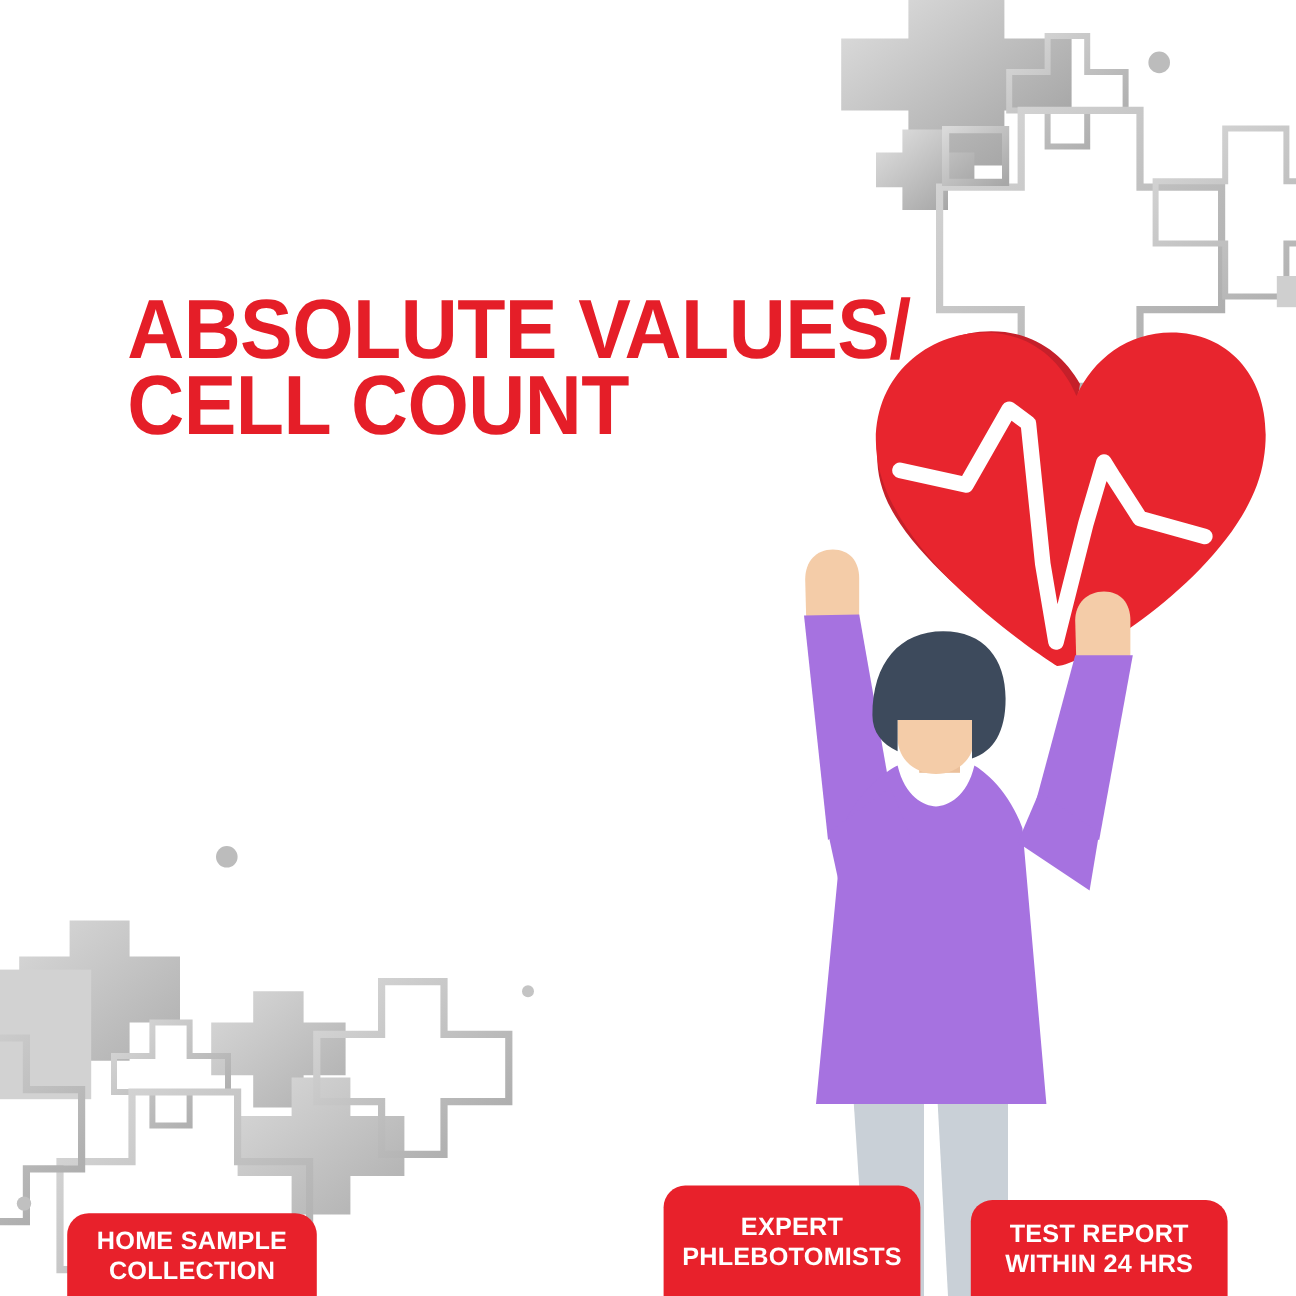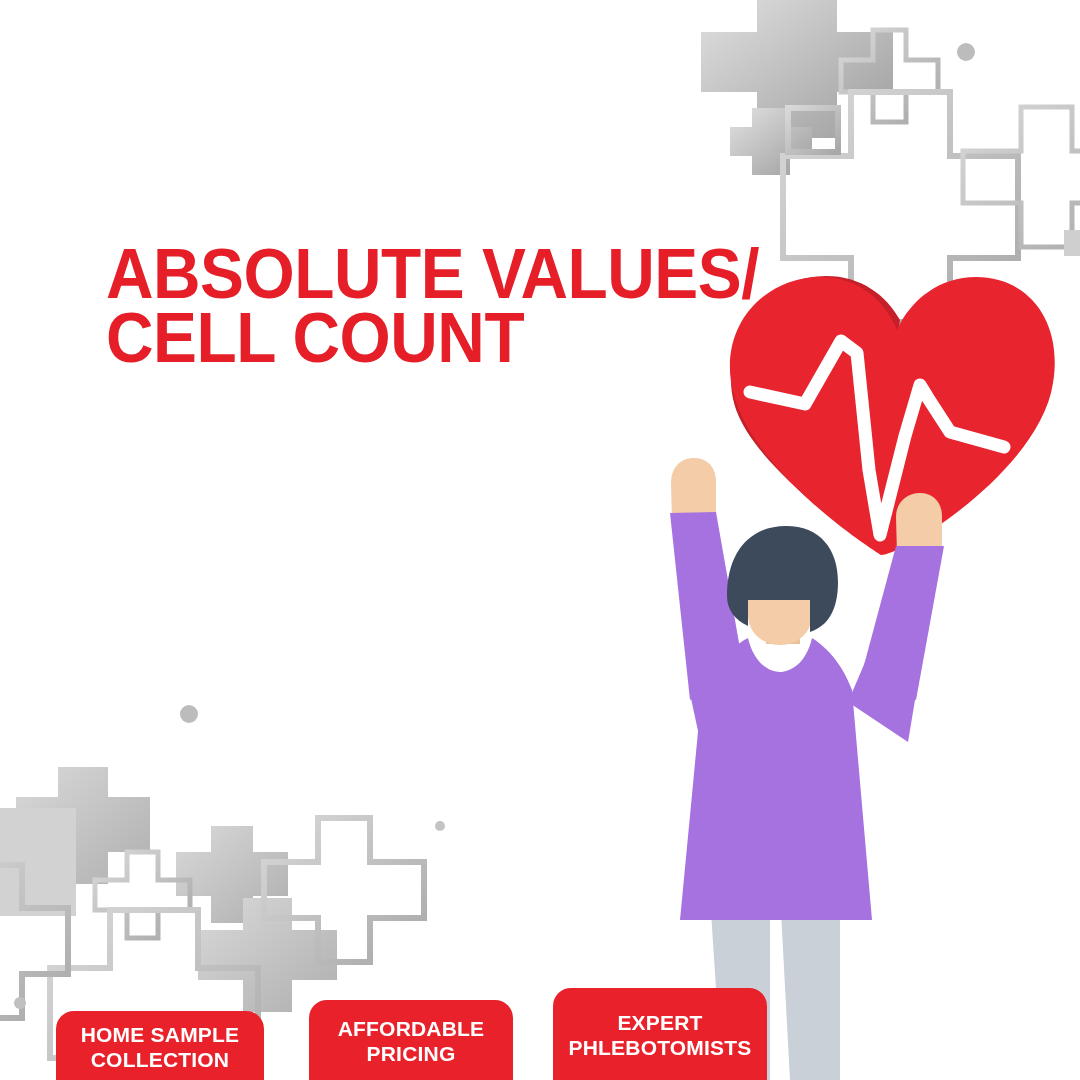--- a/index.html
+++ b/index.html
@@ -213,19 +213,19 @@
   </svg>
 
   <div id="text-block">
     <h1 id="headline">ABSOLUTE VALUES/
 CELL COUNT</h1>
   </div>
 
   <div id="badge-strip">
     <div class="badge" id="badge-0">HOME SAMPLE
 COLLECTION</div>
-    <div class="badge" id="badge-1">AFFORDABLE
-PRICING</div>
     <div class="badge" id="badge-2">EXPERT
 PHLEBOTOMISTS</div>
+    <div class="badge" id="badge-3">TEST REPORT
+WITHIN 24 HRS</div>
   </div>
 
 </div>
 
 </body></html>

